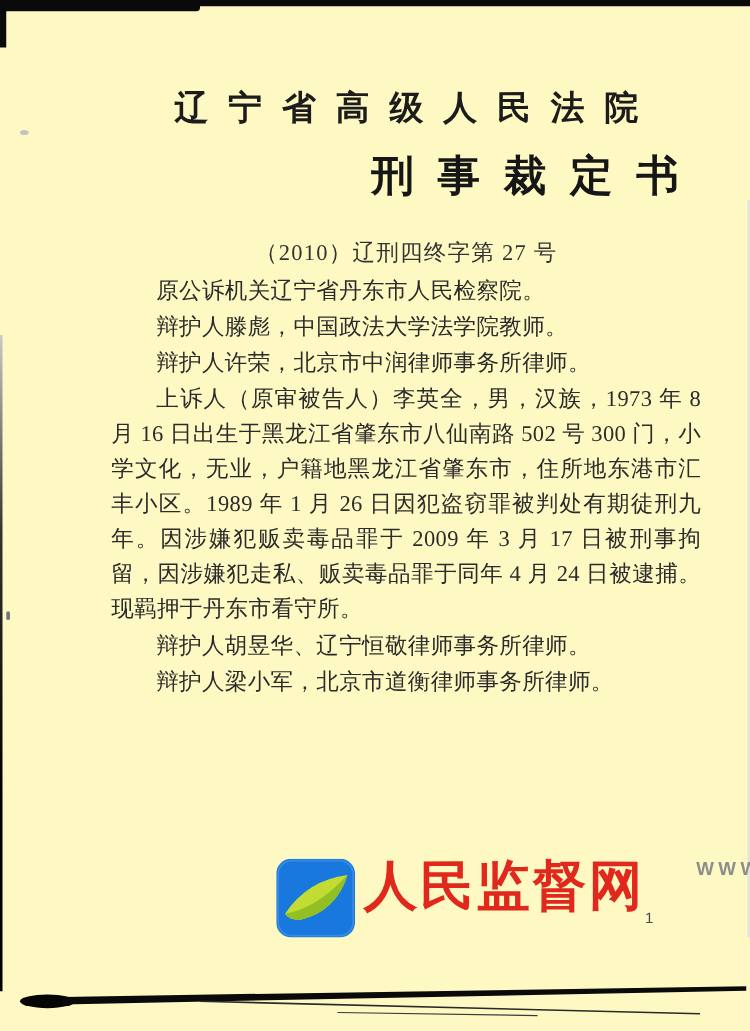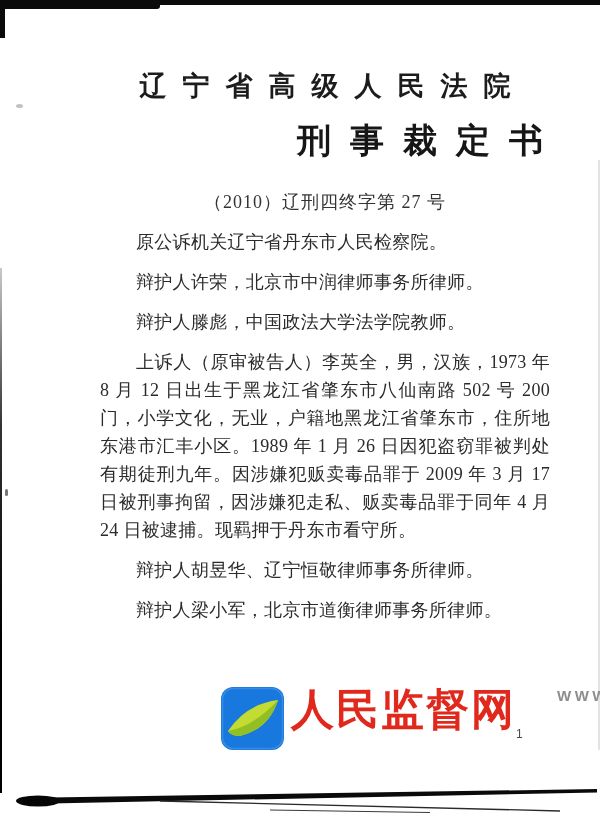--- a/index.html
+++ b/index.html
@@ -3,21 +3,21 @@
 <meta charset="utf-8">
 <style>
   html,body{margin:0;padding:0;}
   body{
     width:600px;height:825px;
     background:#e9e9e9;
     font-family:"Liberation Serif","DejaVu Serif",serif;
   }
   .page{
     position:relative;width:600px;height:825px;overflow:hidden;
-    background:#ffffff;
+    background:#fef9c3;
   }
   
   .artifact{position:absolute;background:#0a0a0a;}
   .top-bar{left:0;top:0;width:600px;height:5px;}
   .top-bar-left{left:0;top:0;width:160px;height:9px;border-radius:0 0 3px 0;}
   .corner-left{left:0;top:0;width:5px;height:38px;}
   .left-line{left:0;top:268px;width:2px;height:525px;
     background:linear-gradient(#c9c9c9,#333 30%,#000 70%);}
   .right-shadow{right:0;top:160px;width:2px;height:590px;background:#e3e3e1;}
   .speck1{left:16px;top:104px;width:7px;height:4px;background:#c2c2c2;border-radius:50%;}
@@ -37,21 +37,21 @@
   
   .text-column{
     position:absolute;left:88px;top:188px;width:474px;
     color:#2b2b2b;font-size:18px;line-height:28px;
   }
   .case-number{
     text-align:center;height:28px;margin:0 0 2px 0;
     letter-spacing:1px;color:#333;
   }
   .para{
-    margin:12px;text-indent:2em;text-align:justify;
+    margin:1px;text-indent:2em;text-align:justify;
     letter-spacing:0.3px;
   }
   
   .watermark{
     position:absolute;left:221px;top:687px;
     display:flex;align-items:flex-start;gap:7px;
     font-family:"Liberation Sans","DejaVu Sans",sans-serif;
   }
   .wm-logo{width:63px;height:63px;flex:0 0 auto;}
   .wm-text{display:flex;flex-direction:row;}
@@ -87,23 +87,23 @@
     <path d="M160 16 L560 26" stroke="#2a2a2a" stroke-width="1.3" fill="none"></path>
     <path d="M270 25 L430 27.5" stroke="#3a3a3a" stroke-width="1" fill="none"></path>
   </svg>
 
   <div class="court-name">辽宁省高级人民法院</div>
   <div class="doc-type">刑事裁定书</div>
 
   <div class="text-column">
     <div class="case-number">（2010）辽刑四终字第 27 号</div>
     <p class="para">原公诉机关辽宁省丹东市人民检察院。</p>
+    <p class="para">辩护人滕彪，中国政法大学法学院教师。</p>
     <p class="para">辩护人许荣，北京市中润律师事务所律师。</p>
-    <p class="para">辩护人滕彪，中国政法大学法学院教师。</p>
-    <p class="para">上诉人（原审被告人）李英全，男，汉族，1973 年 8 月 12 日出生于黑龙江省肇东市八仙南路 502 号 200 门，小学文化，无业，户籍地黑龙江省肇东市，住所地东港市汇丰小区。1989 年 1 月 26 日因犯盗窃罪被判处有期徒刑九年。因涉嫌犯贩卖毒品罪于 2009 年 3 月 17 日被刑事拘留，因涉嫌犯走私、贩卖毒品罪于同年 4 月 24 日被逮捕。现羁押于丹东市看守所。</p>
+    <p class="para">上诉人（原审被告人）李英全，男，汉族，1973 年 8 月 16 日出生于黑龙江省肇东市八仙南路 502 号 300 门，小学文化，无业，户籍地黑龙江省肇东市，住所地东港市汇丰小区。1989 年 1 月 26 日因犯盗窃罪被判处有期徒刑九年。因涉嫌犯贩卖毒品罪于 2009 年 3 月 17 日被刑事拘留，因涉嫌犯走私、贩卖毒品罪于同年 4 月 24 日被逮捕。现羁押于丹东市看守所。</p>
     <p class="para">辩护人胡昱华、辽宁恒敬律师事务所律师。</p>
     <p class="para">辩护人梁小军，北京市道衡律师事务所律师。</p>
   </div>
 
   <div class="watermark">
     <svg class="wm-logo" viewBox="0 0 63 63" xmlns="http://www.w3.org/2000/svg">
       <rect x="0" y="0" width="63" height="63" rx="12" fill="#1878dd"></rect>
       <rect x="1.5" y="1.5" width="60" height="60" rx="11" fill="none" stroke="#4a9ae8" stroke-width="1.5" opacity="0.6"></rect>
       <path d="M7 44 Q25 17 57 13 Q48 42 19 49 Q10 49 7 44 Z" fill="#c3dc33"></path>
       <path d="M7 44 Q32 40 57 13 Q48 42 19 49 Q10 49 7 44 Z" fill="#92bf24"></path>

